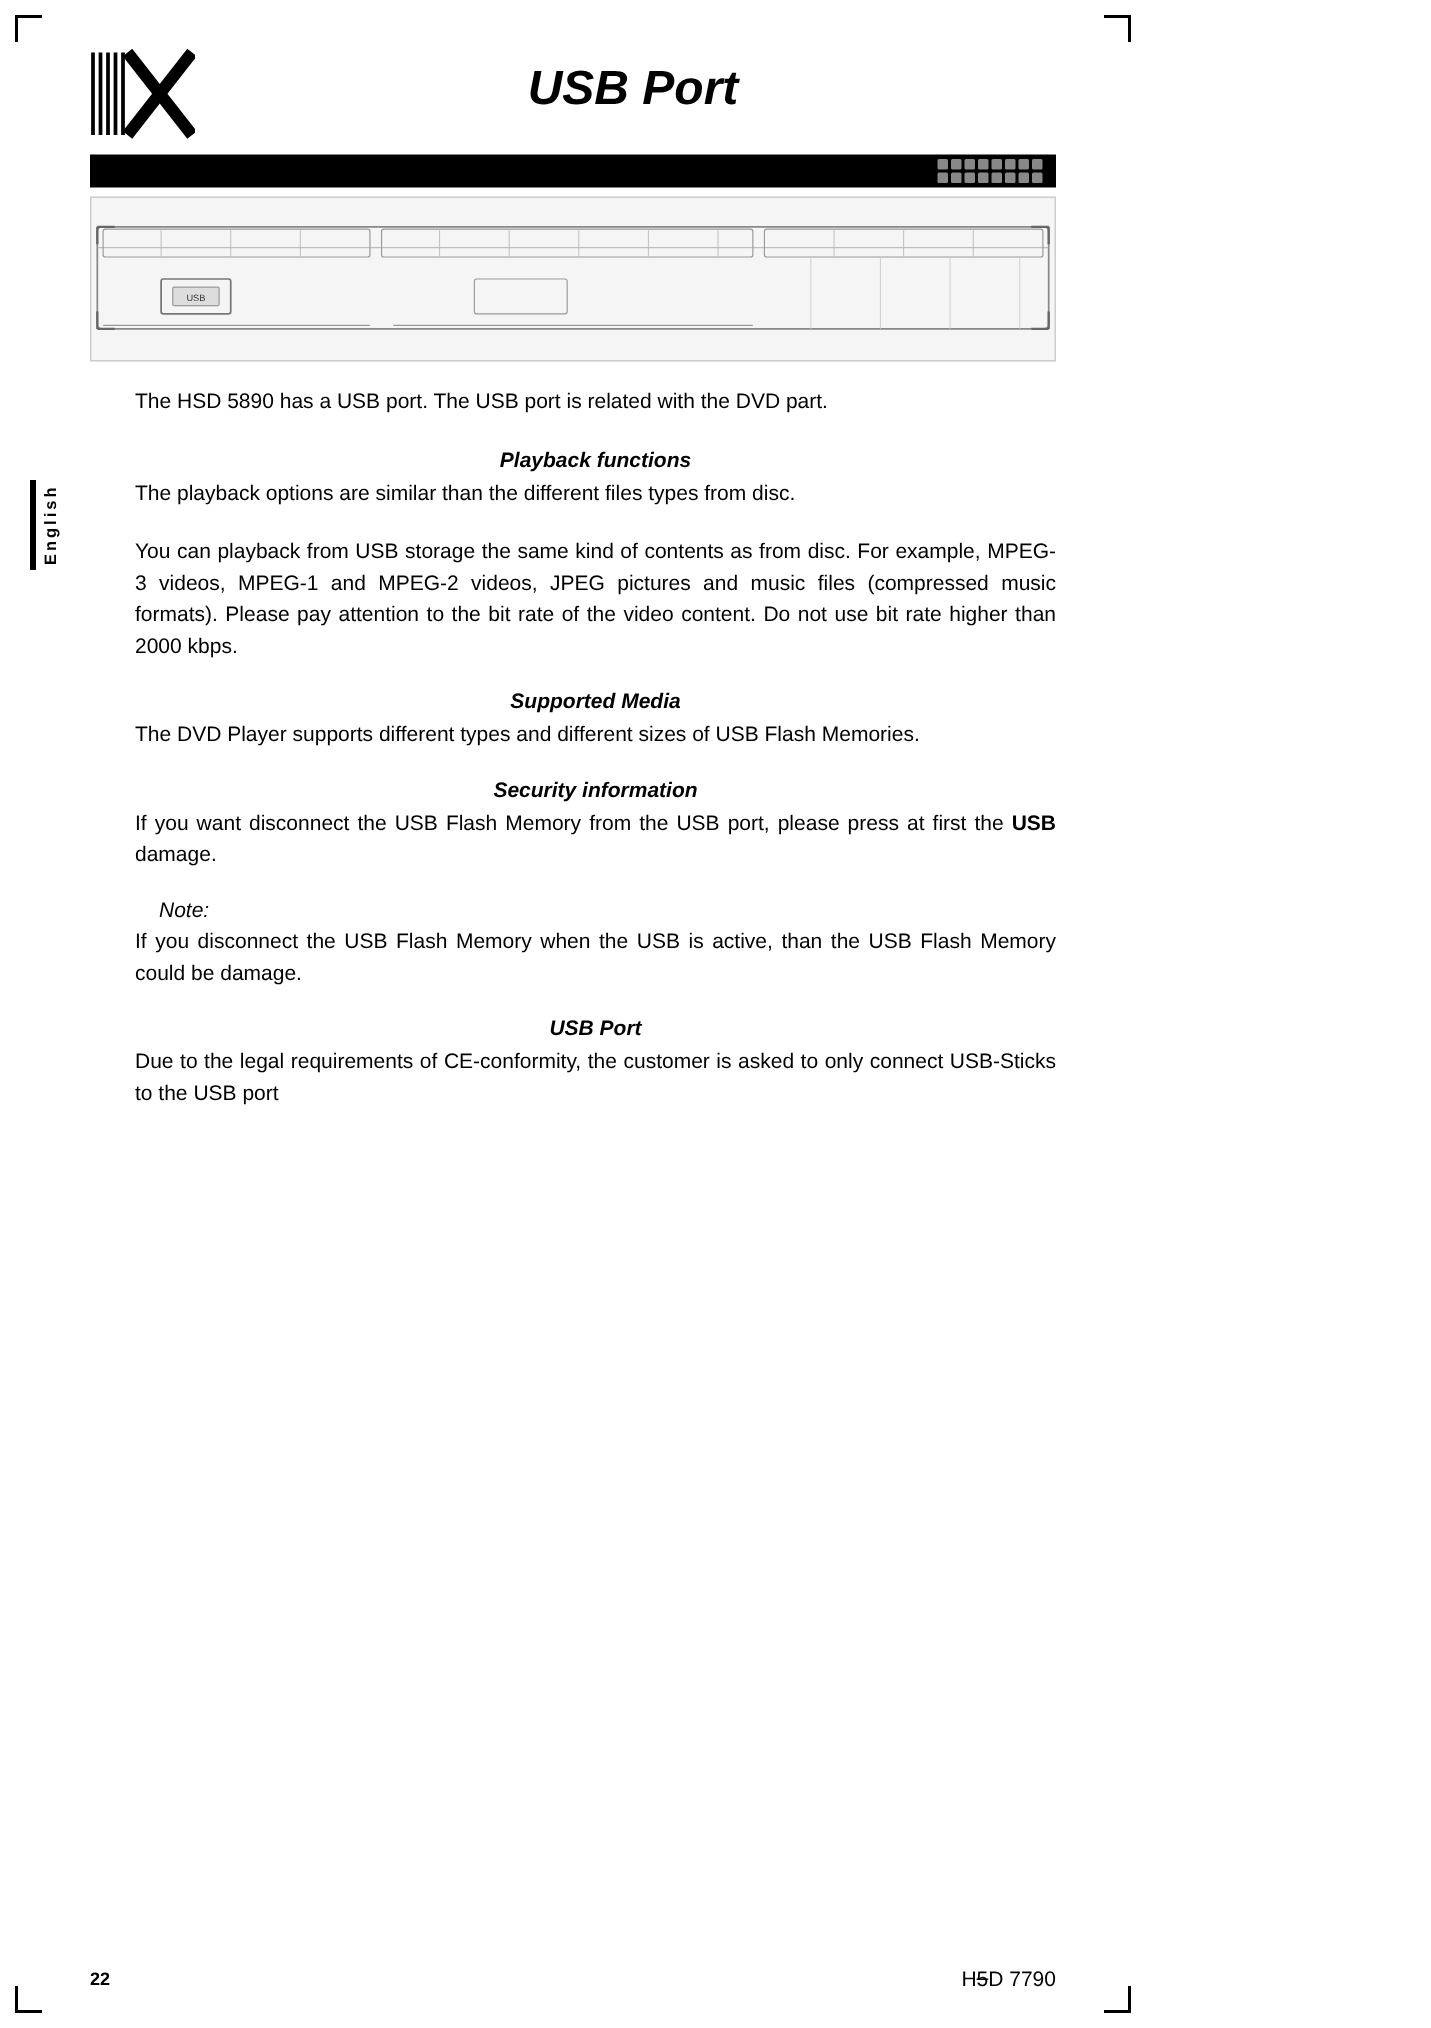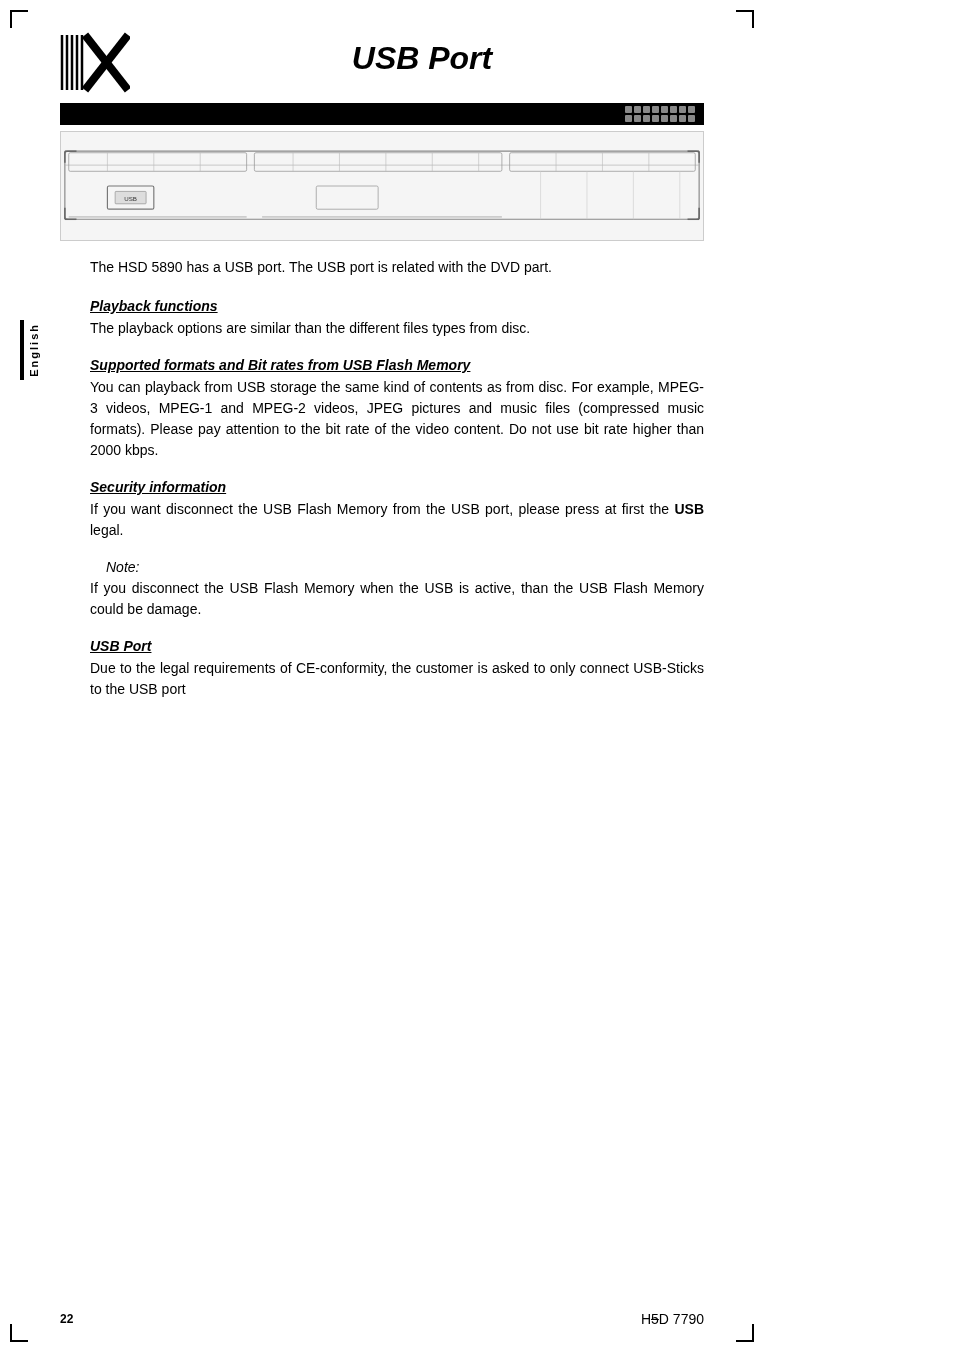--- a/index.html
+++ b/index.html
@@ -145,23 +145,23 @@
     }
 
     .section {
       margin-bottom: 18px;
       margin-left: 30px;
     }
 
     .section-title {
       font-weight: bold;
       font-style: italic;
-      text-decoration: underline;
       font-size: 14px;
       margin-bottom: 4px;
+      text-align: center;
     }
 
     .section-body {
       font-size: 14px;
       line-height: 1.5;
       text-align: justify;
     }
 
     .note-label {
       font-style: italic;
@@ -314,29 +314,32 @@
   </div>
 
   <p class="intro-text">The HSD 5890 has a USB port. The USB port is related with the DVD part.</p>
 
   <div class="section">
     <div class="section-title">Playback functions</div>
     <div class="section-body">The playback options are similar than the different files types from disc.</div>
   </div>
 
   <div class="section">
-    <div class="section-title">Supported formats and Bit rates from USB Flash Memory</div>
     <div class="section-body">You can playback from USB storage the same kind of contents as from disc. For example, MPEG-3 videos, MPEG-1 and MPEG-2 videos, JPEG pictures and music files (compressed music formats). Please pay attention to the bit rate of the video content. Do not use bit rate higher than 2000 kbps.</div>
   </div>
 
+  <div class="section">
+    <div class="section-title">Supported Media</div>
+    <div class="section-body">The DVD Player supports different types and different sizes of USB Flash Memories.</div>
+  </div>
 
   <div class="section">
     <div class="section-title">Security information</div>
     <div class="section-body">
-      <span>If you want disconnect the USB Flash Memory from the USB port, please press at first the </span><span class="bold-text">USB</span><span> legal.</span>
+      <span>If you want disconnect the USB Flash Memory from the USB port, please press at first the </span><span class="bold-text">USB</span><span> damage.</span>
     </div>
     <br>
     <div class="section-body">
       <span class="note-label">Note:</span><br>
       <span>If you disconnect the USB Flash Memory when the USB is active, than the USB Flash Memory could be damage.</span>
     </div>
   </div>
 
   <div class="section">
     <div class="section-title">USB Port</div>

